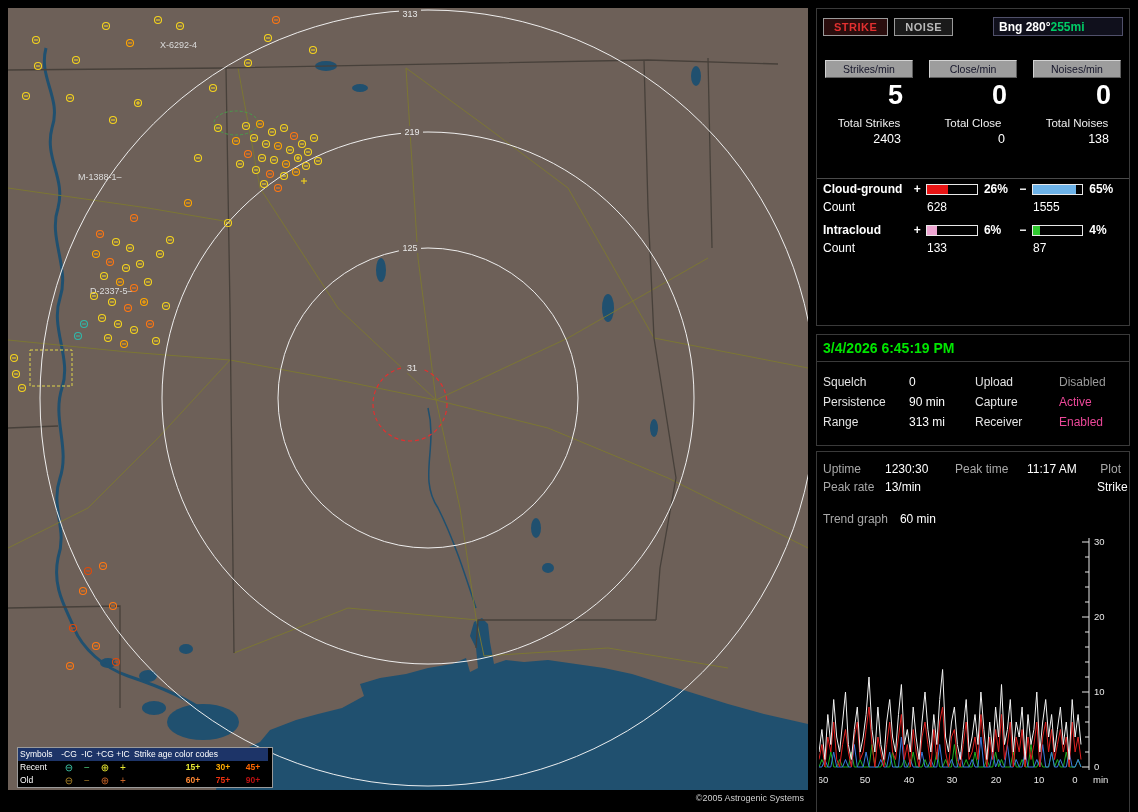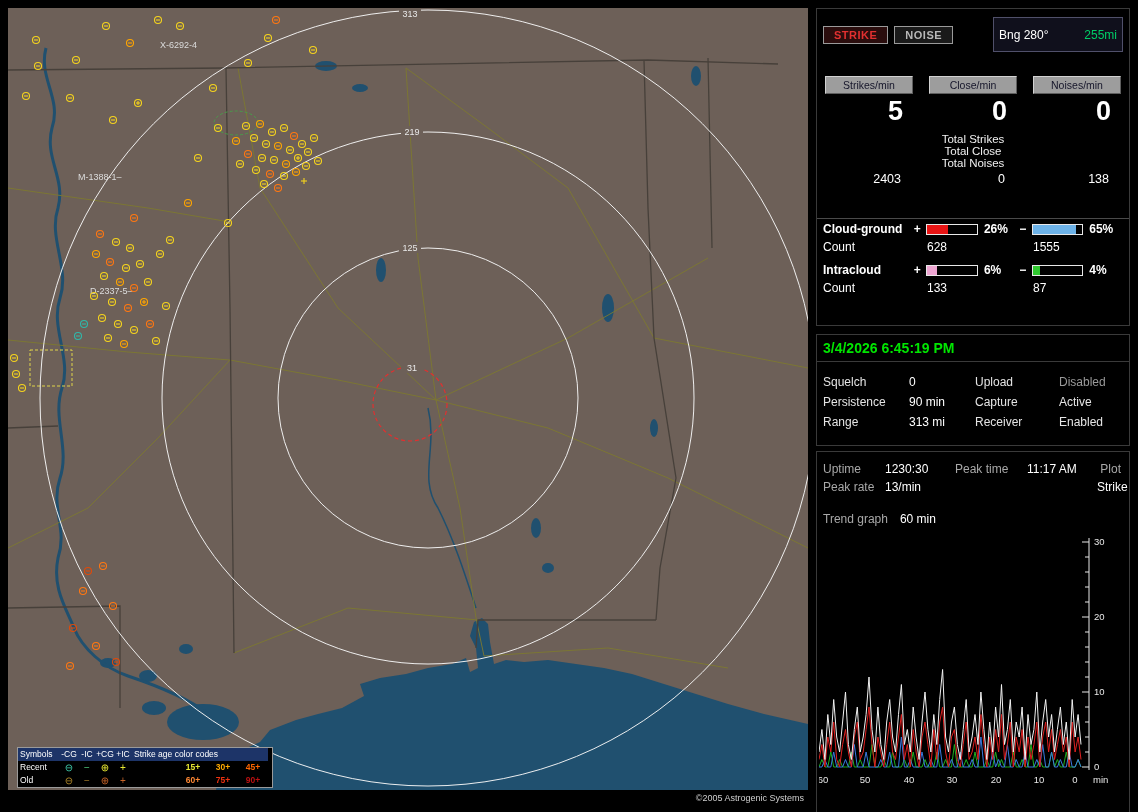--- a/index.html
+++ b/index.html
@@ -22,29 +22,29 @@
   
   .box{position:absolute;left:816px;width:314px;background:#000;border:1px solid #3a3a3a;box-sizing:border-box;overflow:hidden;}
   .box1{top:8px;height:318px;}
   .box2{top:334px;height:112px;}
   .box3{top:451px;height:401px;}
 
   .btn-row{display:flex;align-items:center;margin:8px 6px 0;}
   .tbtn{height:16px;line-height:16px;padding:0 10px;font-size:11px;font-weight:bold;border:1px solid #9a9a9a;background:#1a1a1a;margin-right:6px;letter-spacing:.5px;cursor:default;}
   .strike{color:#e23030;background:#2a0d0d;}
   .noise{color:#b8b8b8;}
-  .bng{margin-left:auto;width:118px;height:17px;background:#10101c;border:1px solid #50506a;display:flex;justify-content:space-between;align-items:center;padding:8px 5px;font-size:12px;font-weight:normal;}
+  .bng{margin-left:auto;width:118px;height:17px;background:#10101c;border:1px solid #50506a;display:flex;justify-content:flex-start;align-items:center;padding:0 5px;font-size:12px;font-weight:bold;}
   .bng-mi{color:#00cc66;}
 
   .rate-btn-row{display:flex;margin-top:24px;}
   .rate-btn-row .col{flex:1;display:flex;justify-content:center;}
   .rate-btn{width:86px;height:16px;line-height:16px;text-align:center;font-size:10.5px;color:#15152a;background:#9d9d9d;border:1px solid;border-color:#d2d2d2 #5e5e5e #5e5e5e #d2d2d2;}
   .rate-vals{display:flex;margin-top:2px;}
   .rate-val{flex:1;text-align:right;padding-right:18px;font-size:27px;font-weight:bold;box-sizing:border-box;}
-  .tot-labels{display:flex;margin-top:6px;flex-direction:column;}
+  .tot-labels{display:flex;margin-top:6px;}
   .tot-label{flex:1;text-align:center;font-size:11.5px;color:#f0f0f0;}
   .tot-vals{display:flex;margin-top:3px;}
   .tot-val{flex:1;text-align:right;padding-right:20px;font-size:12.5px;box-sizing:border-box;}
 
   .dist{margin-top:32px;border-top:1px solid #4a4a4a;}
   .dist-title{color:#92a5a5;font-size:11.5px;padding:5px 6px 4px;}
   .dist-row{display:flex;align-items:center;padding:3px 6px 1px;}
   .dist-label{width:90px;font-size:12px;font-weight:bold;}
   .sign{width:10px;text-align:center;font-size:12px;font-weight:bold;}
   .bar{display:inline-block;width:50px;height:9px;border:1px solid #e8e8e8;background:#000;margin:0 4px;}
@@ -53,21 +53,21 @@
   .count-row{display:flex;padding:3px 6px 6px;font-size:12px;}
   .c-label{width:104px;}
   .c-v1{width:106px;}
   .c-v2{flex:1;}
 
   .date-row{padding:5px 6px;border-bottom:1px solid #3a3a3a;color:#00e600;font-weight:bold;font-size:14px;}
   .set-rows{padding-top:10px;}
   .set-row{display:grid;grid-template-columns:86px 66px 84px auto;padding:3px 6px;font-size:12px;color:#e4e4e4;}
   .set-row .val{color:#fff;}
   .dim{color:#9a9a9a;}
-  .green{color:#e5e5e5;}
+  .green{color:#ec4899;}
 
   .s2{padding:8px 6px 0;font-size:12px;color:#a8a8a8;}
   .s2-row{display:grid;grid-template-columns:62px 70px 72px 70px auto;padding:2px 0;}
   .val{color:#fff;}
   .last{text-align:right;padding-right:2px;}
   .trend-row{display:flex;gap:12px;padding:16px 6px 0;font-size:12px;color:#a8a8a8;}
   #trend{display:block;margin:6px 0 0 2px;}
 </style>
 </head>
 <body>

